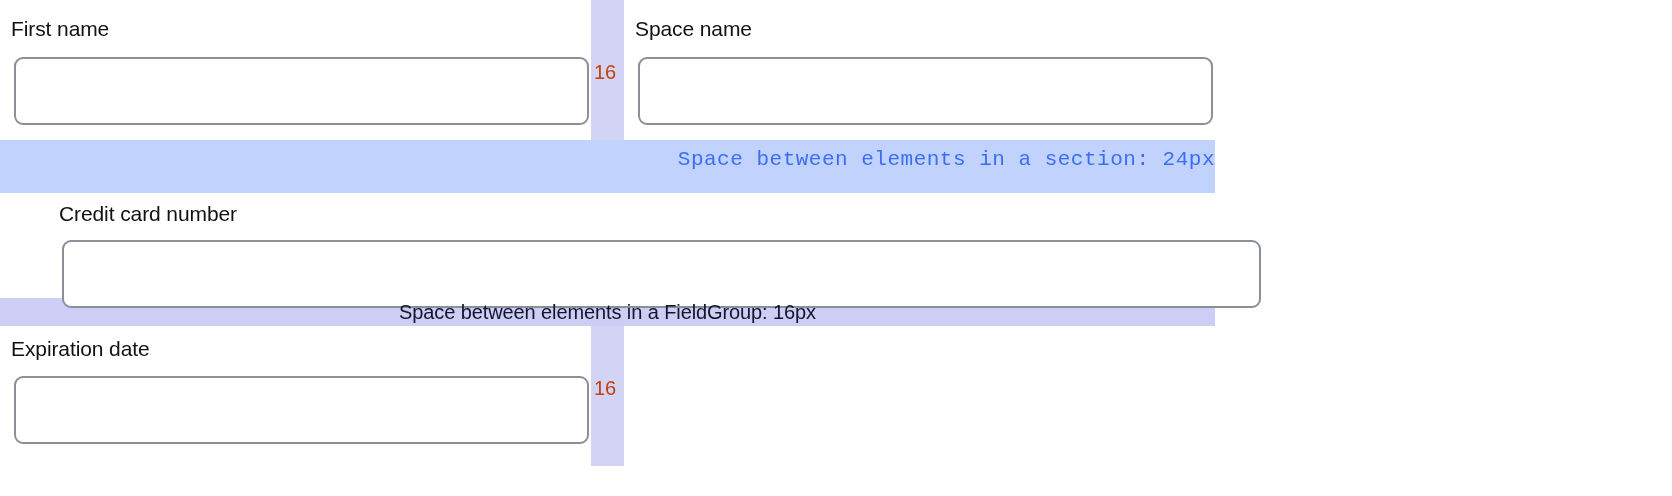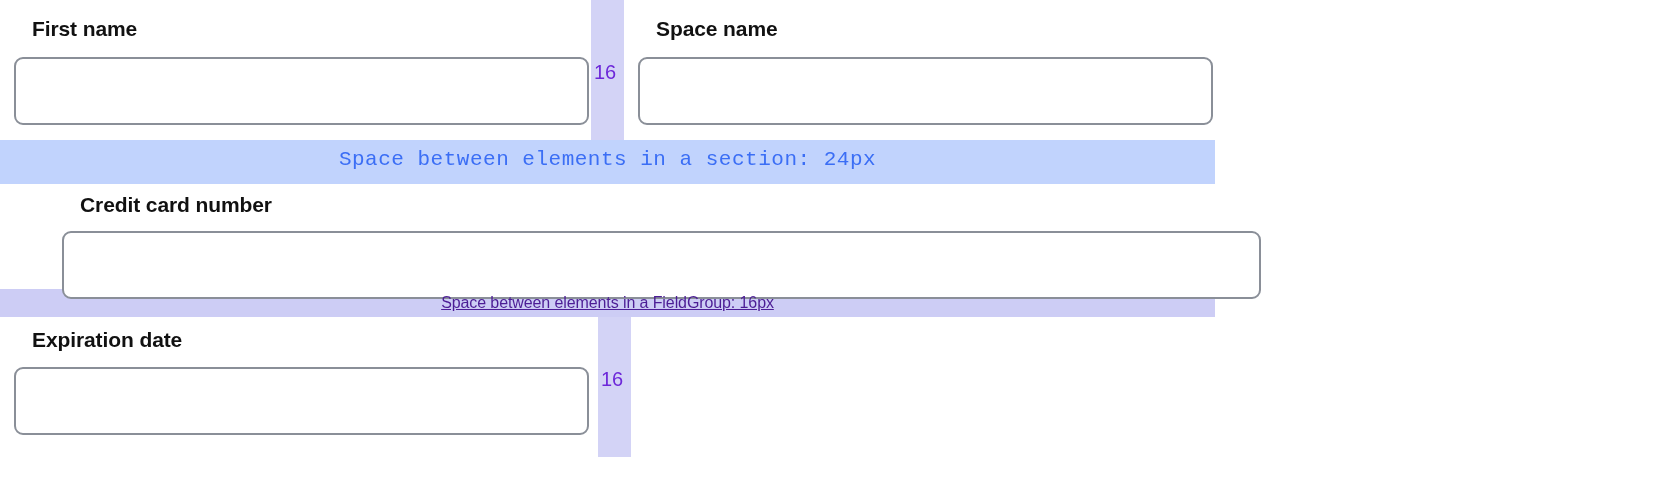--- a/index.html
+++ b/index.html
@@ -37,31 +37,31 @@
     flex: 0 0 33px;
     background: #d3d3f6;
     position: relative;
   }
   .gap-col .gap-label {
     position: absolute;
     left: 3px;
     top: 62px;
     font-size: 20px;
     line-height: 20px;
-    color: #6d28d9;
+    color: #c2410c;
     font-family: "Liberation Sans", sans-serif;
     letter-spacing: -0.2px;
   }
 
   .field-label {
     font-size: 21px;
-    font-weight: bold;
+    font-weight: normal;
     color: #111111;
     line-height: 26px;
-    padding: 16px 0 0 32px;
+    padding: 16px 0 0 11px;
     letter-spacing: -0.1px;
     white-space: nowrap;
   }
 
   .field-input {
     display: block;
     width: 575px;
     height: 68px;
     margin: 15px 0 0 14px;
     border: 2px solid #8a8f98;
@@ -84,41 +84,41 @@
   }
 
   
   .anno-bar {
     width: 1215px;
     text-align: center;
     white-space: nowrap;
   }
   .anno-section {
     background: #c1d3fd;
-    height: 44px;
+    height: 53px;
     line-height: 40px;
     color: #3b6ef5;
     font-family: "Liberation Mono", monospace;
     font-size: 21px;
     letter-spacing: 0.5px;
+    text-align: right;
   }
   .anno-fieldgroup {
     background: #cdcdf5;
     height: 28px;
     line-height: 28px;
-    color: #4c1d95;
+    color: #0f172a;
     font-family: "Liberation Sans", sans-serif;
-    font-size: 16px;
+    font-size: 20px;
     letter-spacing: -0.1px;
-    text-decoration: underline;
   }
 
   .row-top { height: 140px; }
   .row-card { height: 105px; margin-left: 48px; }
-  .row-bottom { height: 140px; gap: 7px; }
+  .row-bottom { height: 140px; }
 
   .row-card .field-label { padding-top: 8px; }
   .row-card .field-input { margin-top: 13px; }
   .row-bottom .field-label { padding-top: 10px; }
   .row-bottom .field-input { margin-top: 14px; }
   .row-bottom .gap-col .gap-label { top: 52px; }
 </style>
 </head>
 <body>
 

